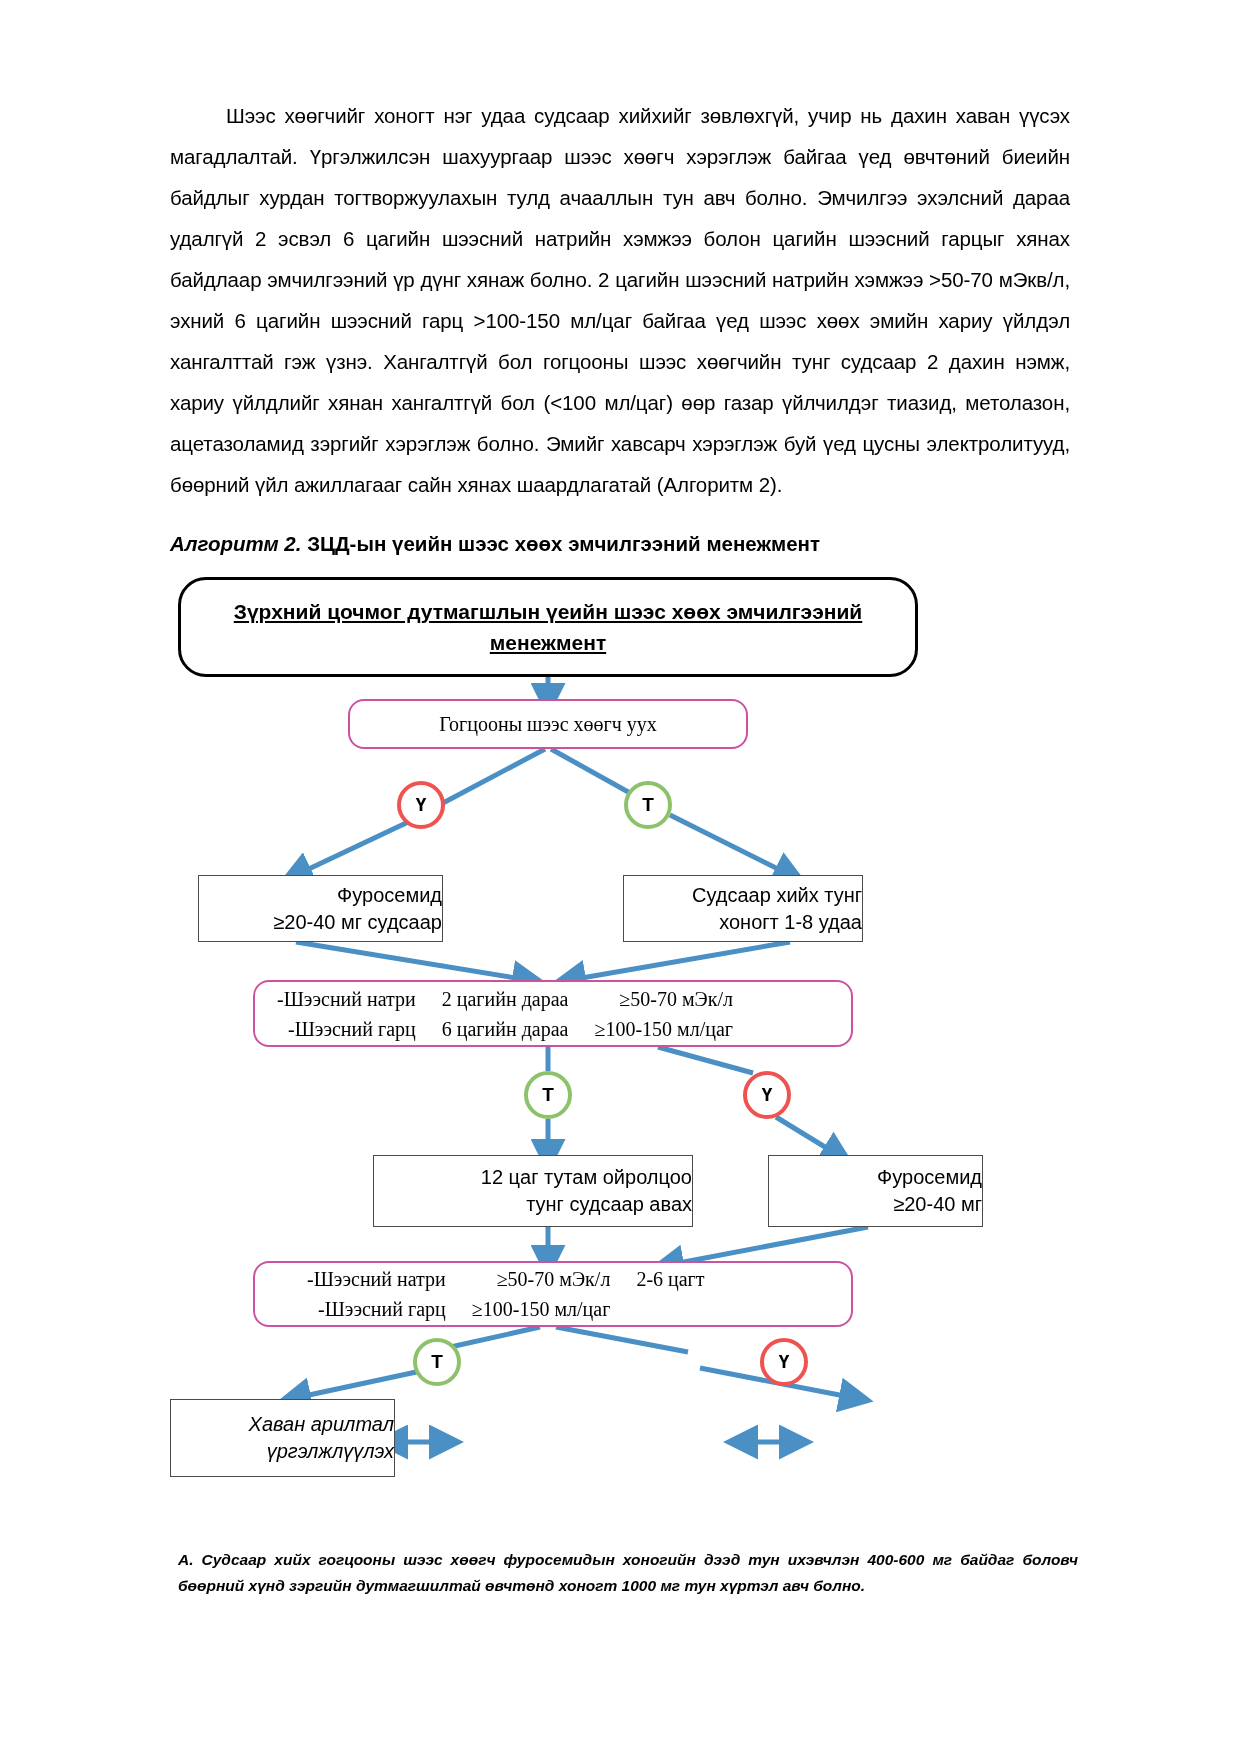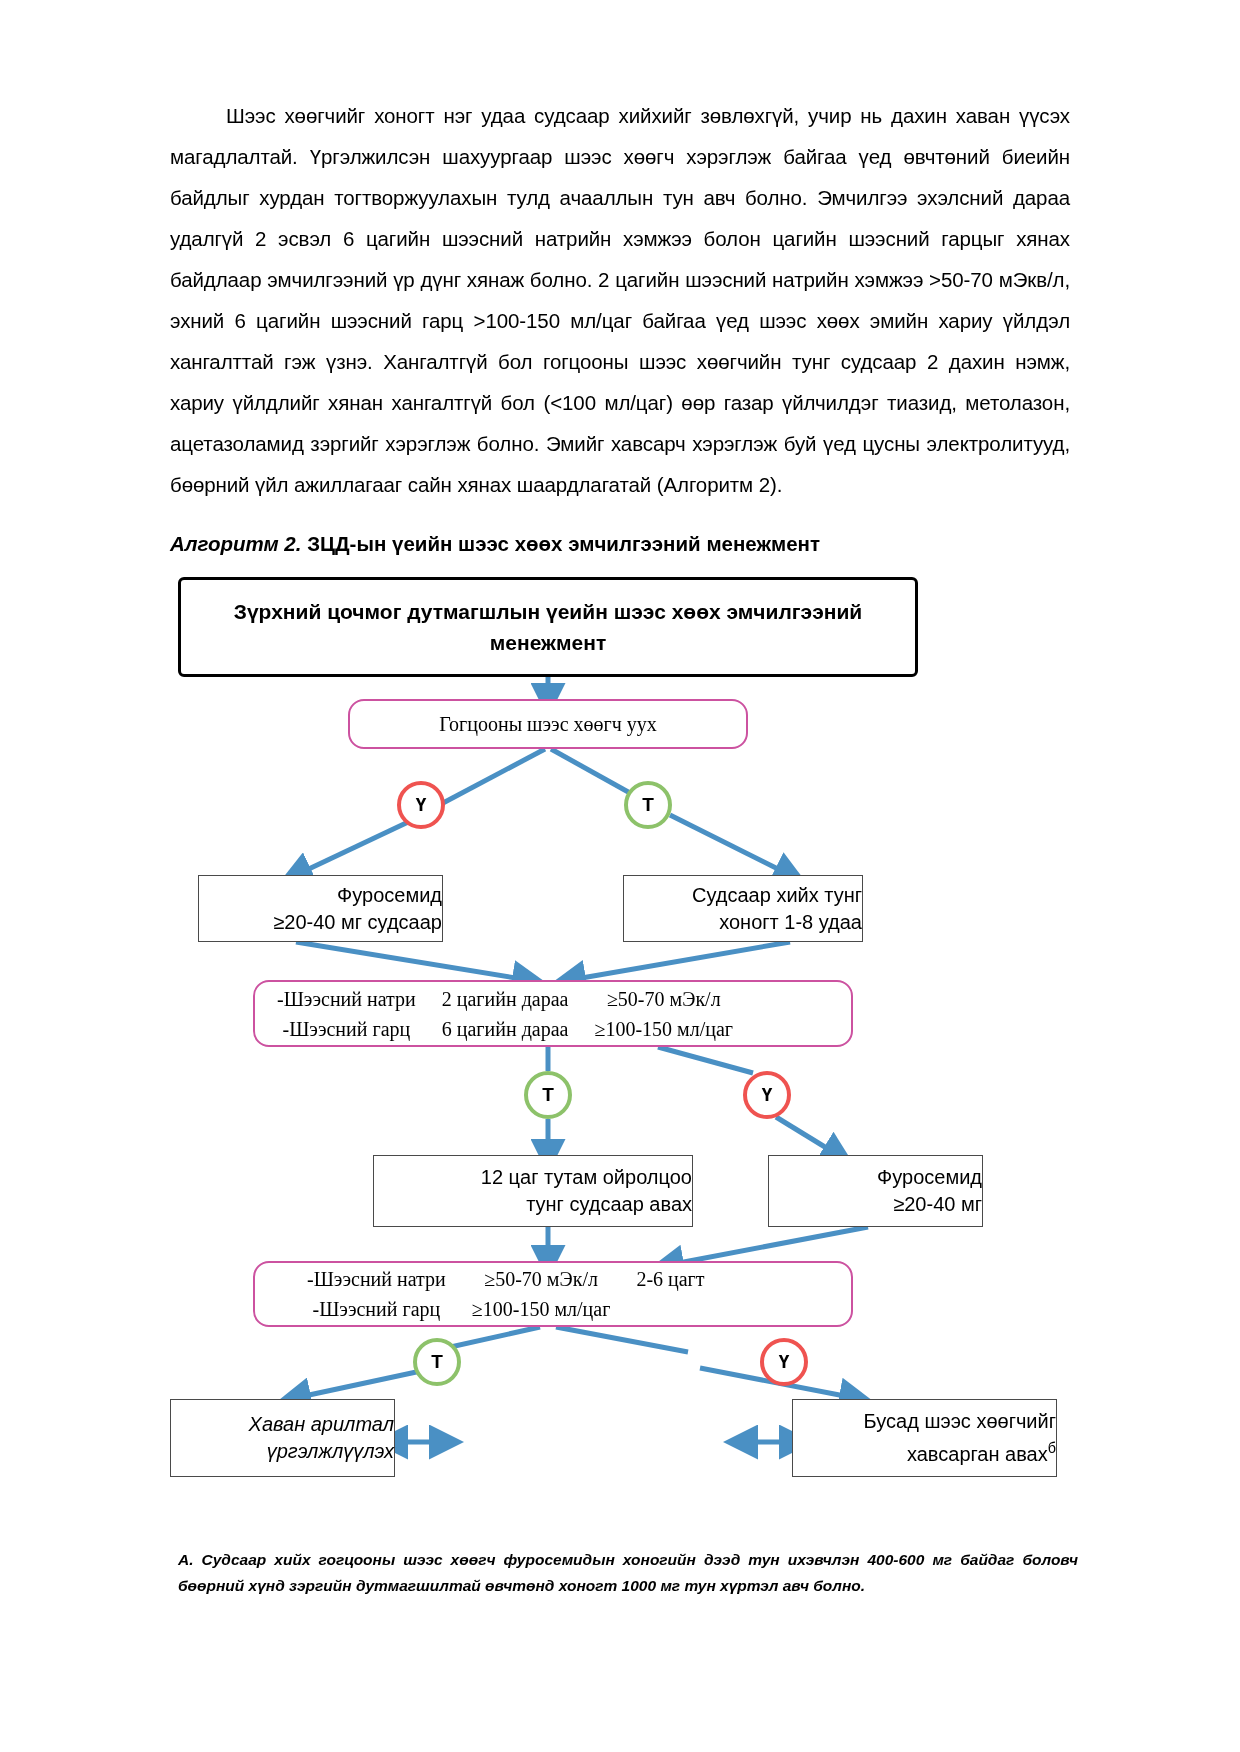--- a/index.html
+++ b/index.html
@@ -64,38 +64,39 @@
     display: flex;
     align-items: center;
     justify-content: center;
     text-align: center;
     font-size: 20px;
     line-height: 27px;
     z-index: 3;
   }
   .node.title {
     border: 3px solid #000000;
-    border-radius: 6px;
+    border-radius: 28px;
     font-weight: bold;
     font-size: 21px;
     line-height: 31px;
     padding: 6px 30px;
+    text-decoration: underline;
   }
   .node.pink {
     border: 2.5px solid #cc52a0;
     border-radius: 16px;
     font-family: Liberation Serif, serif;
   }
   .node.plain {
     border: 1.5px solid #4a4a4a;
     text-align: right;
   }
   .node.left-align {
     justify-content: flex-start;
-    text-align: center;
+    text-align: right;
   }
   .node .lines {
     width: 100%;
   }
   .row2 {
     display: grid;
     grid-template-columns: max-content max-content max-content;
     column-gap: 26px;
     row-gap: 0px;
     font-size: 20px;
@@ -288,23 +289,17 @@
     </div>
 
     <div class="node plain" style="left:15px; top:57px; width:225px; height:78px;font-style:italic;">
       <div class="lines">
         <div>Хаван арилтал</div>
         <div>үргэлжлүүлэх</div>
       </div>
     </div>
 
 
-    <div class="node plain" style="left:637px; top:57px; width:265px; height:78px;">
-      <div class="lines">
-        <div>Бусад шээс хөөгчийг</div>
-        <div><span>хавсарган авах</span><sup>б</sup></div>
-      </div>
-    </div>
   </div>
 
   <div class="footnote" style="margin-top:70px;">А. Судсаар хийх гогцооны шээс хөөгч фуросемидын хоногийн дээд тун ихэвчлэн 400-600 мг байдаг боловч бөөрний хүнд зэргийн дутмагшилтай өвчтөнд хоногт 1000 мг тун хүртэл авч болно.</div>
 
 </div>
 
 </body></html>

